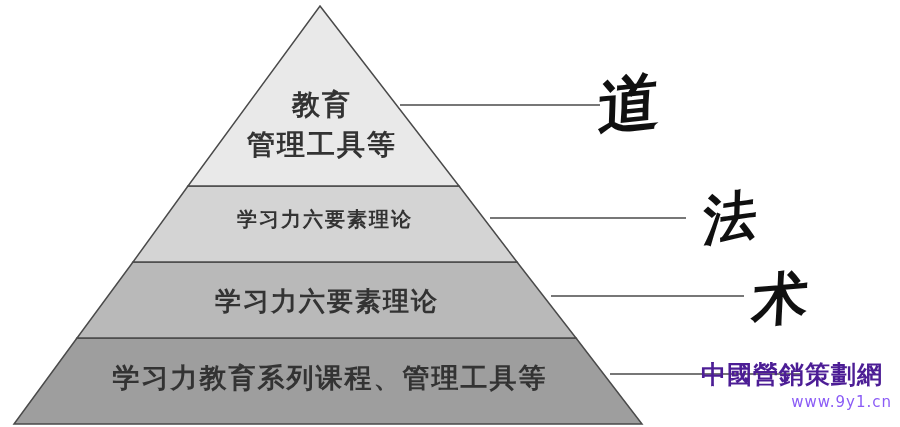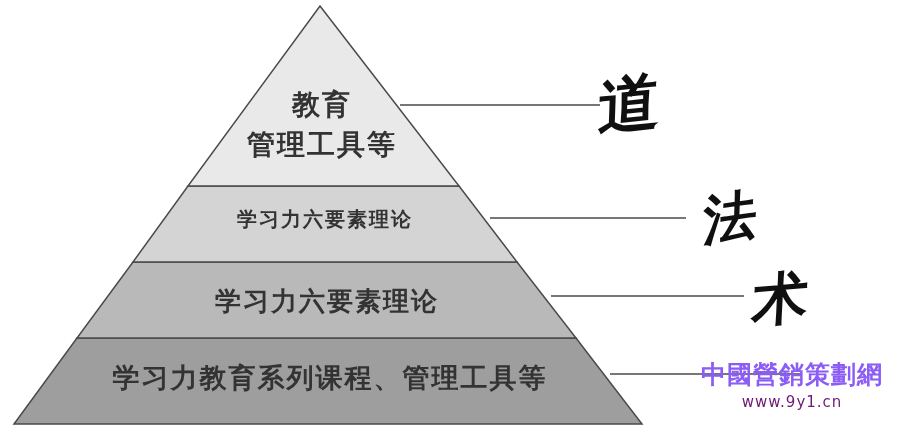--- a/index.html
+++ b/index.html
@@ -51,28 +51,29 @@
     left: 692px;
     top: 358px;
     width: 200px;
     text-align: center;
     white-space: nowrap;
   }
   .watermark-name {
     font-family: "DejaVu Serif", serif;
     font-weight: bold;
     font-size: 25px;
-    color: #8b5cf6;
+    color: #4c1d95;
     letter-spacing: 1px;
   }
   .watermark-url {
     margin-top: 2px;
     font-size: 15px;
-    color: #701a75;
+    color: #8b5cf6;
     letter-spacing: 1px;
+    text-align: right;
   }
 </style>
 </head>
 <body>
 
 <div class="stage">
 
   <svg width="900" height="427" viewBox="0 0 900 427">
 
     <polygon points="77,338 576,338 642,424 14,424" stroke="#4a4a4a" stroke-width="1.5" fill="#9e9e9e"></polygon>

